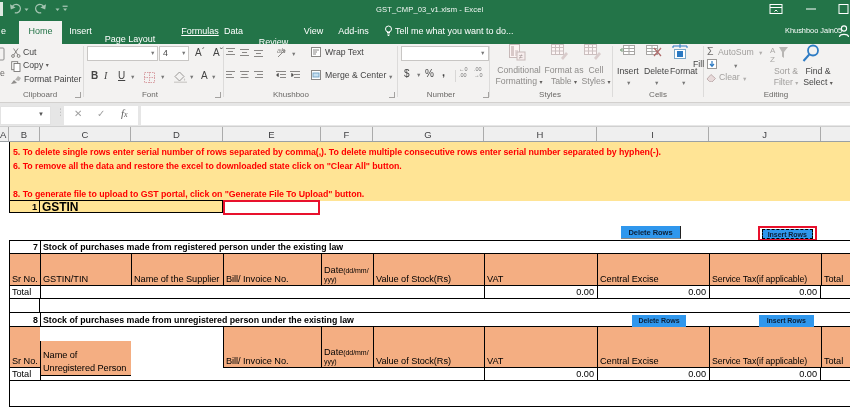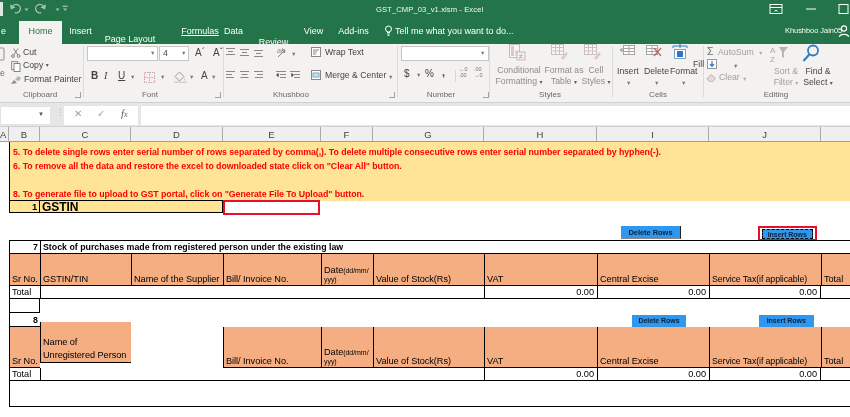--- a/index.html
+++ b/index.html
@@ -391,28 +391,29 @@
   <div class="cell bl bb" style="left:9px;top:143.5px;width:31px;height:13px;line-height:13px;padding-left:2px;">Total</div>
   <div class="cell bl bb" style="left:40px;top:143.5px;width:444px;height:13px;"></div>
   <div class="cell bl bb" style="left:484px;top:143.5px;width:113px;height:13px;text-align:right;line-height:13px;padding-right:3px;">0.00</div>
   <div class="cell bl bb" style="left:597px;top:143.5px;width:112px;height:13px;text-align:right;line-height:13px;padding-right:3px;">0.00</div>
   <div class="cell bl bb br" style="left:709px;top:143.5px;width:112px;height:13px;text-align:right;line-height:13px;padding-right:3px;">0.00</div>
   <div class="cell bb" style="left:821px;top:143.5px;width:29px;height:13px;"></div>
 
   <div class="cell bl br" style="left:9px;top:156.5px;width:31px;height:13.5px;"></div>
 
   <div class="cell bt bb bl" style="left:9px;top:170px;width:31px;height:14.5px;text-align:right;padding-right:2px;line-height:14px;"><b class="t">8</b></div>
+  <div class="cell bt bb bl" style="left:40px;top:170px;width:810px;height:14.5px;padding-left:2px;line-height:14px;"><b class="t">Stock of purchases made from unregistered person under the existing law</b></div>
 
   <div class="btn" style="left:632px;top:172.5px;width:54px;height:12px;line-height:12px;font-size:7px;">Delete Rows</div>
   <div class="btn" style="left:759px;top:172.5px;width:54.5px;height:12px;line-height:12px;font-size:7px;">Insert Rows</div>
 
   <div class="cell orange bl bb" style="left:9px;top:184.5px;width:31px;height:41px;">
       <span class="hlab">Sr No.</span>
     </div>
-  <div class="cell orange bl bb" style="left:40px;top:180px;width:91px;height:41px;">
+  <div class="cell orange bl bb" style="left:40px;top:199px;width:91px;height:35px;">
       <span class="hlab" style="line-height:12.5px;">Name of<br>Unregistered Person</span>
     </div>
   <div class="cell orange bl bb" style="left:223px;top:184.5px;width:98px;height:41px;">
       <span class="hlab">Bill/ Invoice No.</span>
     </div>
   <div class="cell orange bl bb" style="left:321px;top:184.5px;width:52px;height:41px;">
       <span class="hlab" style="line-height:9px;">Date<span style="font-size:7px;">(dd/mm/<br>yyy)</span></span>
     </div>
   <div class="cell orange bl bb" style="left:373px;top:184.5px;width:111px;height:41px;">
       <span class="hlab">Value of Stock(Rs)</span>

